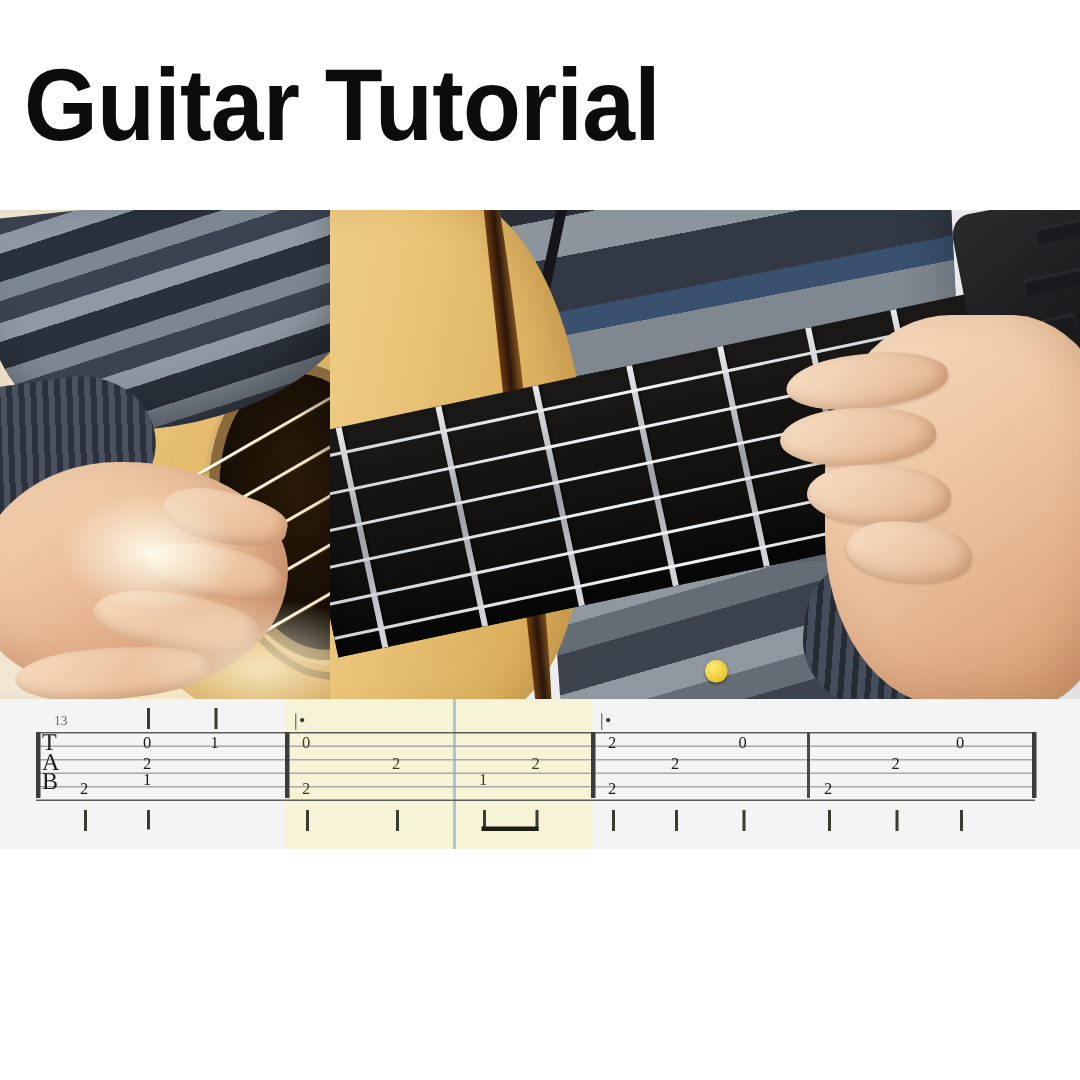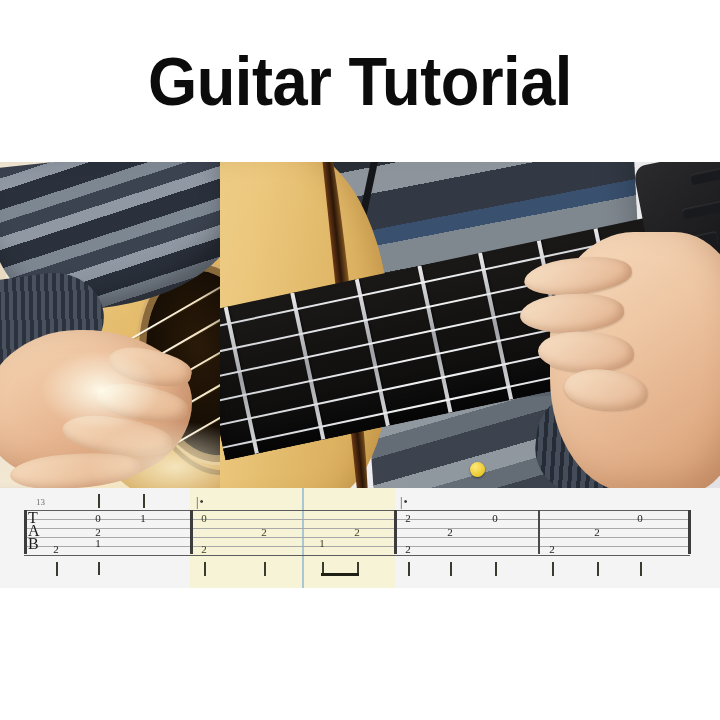--- a/index.html
+++ b/index.html
@@ -17,24 +17,23 @@
     position: relative;
     width: 720px;
     height: 720px;
     background: #ffffff;
     display: flex;
     flex-direction: column;
   }
 
   
   .title-band {
-    height: 162px;
+    height: 140px;
     display: flex;
     align-items: center;
-    justify-content: center;
     background: #ffffff;
   }
   .title-text {
     font-family: "Liberation Sans Narrow", "Liberation Sans", sans-serif;
     font-weight: bold;
     font-size: 68px;
     line-height: 1;
     color: #0c0c0c;
     letter-spacing: -0.5px;
     transform: scaleX(0.93);

